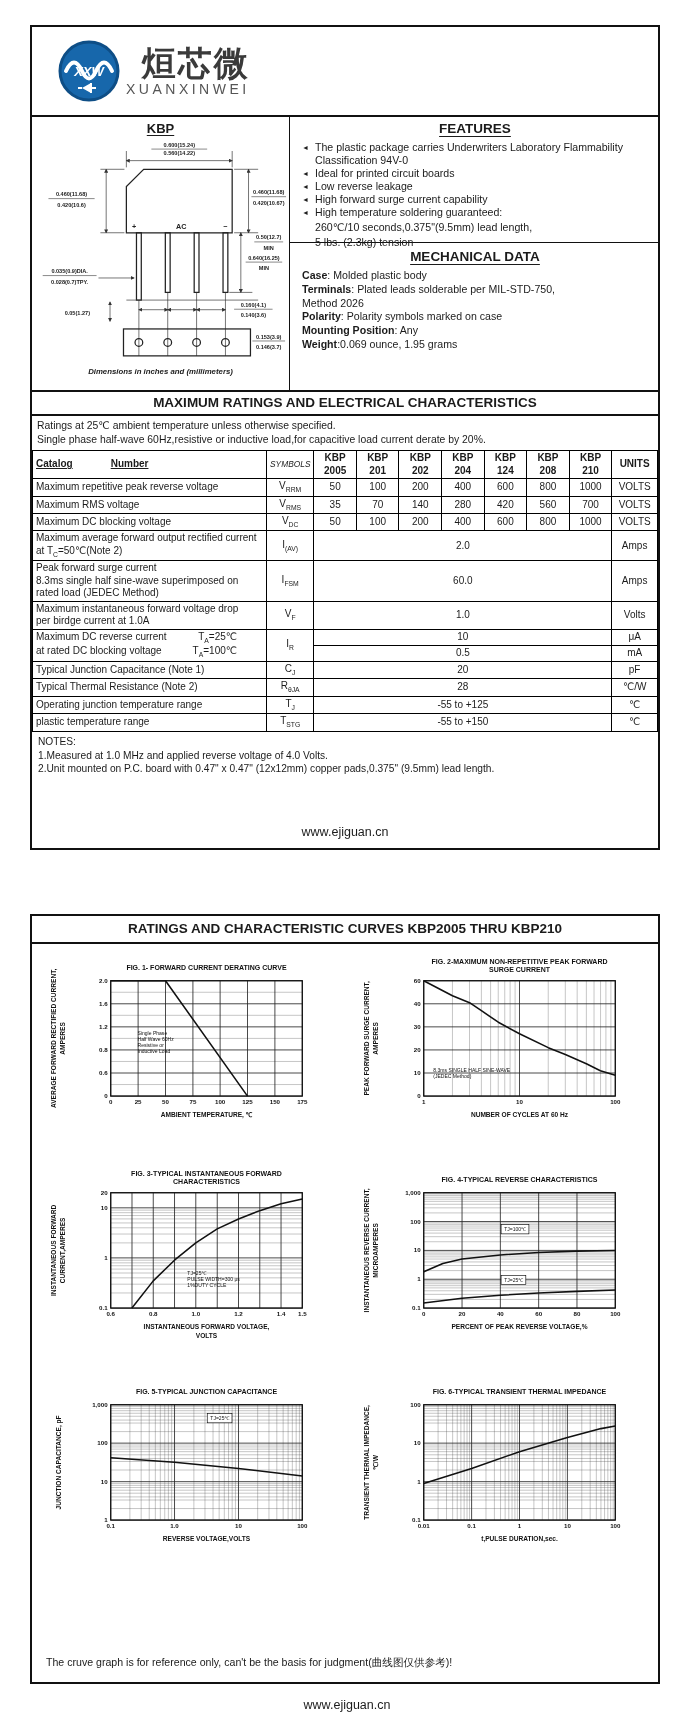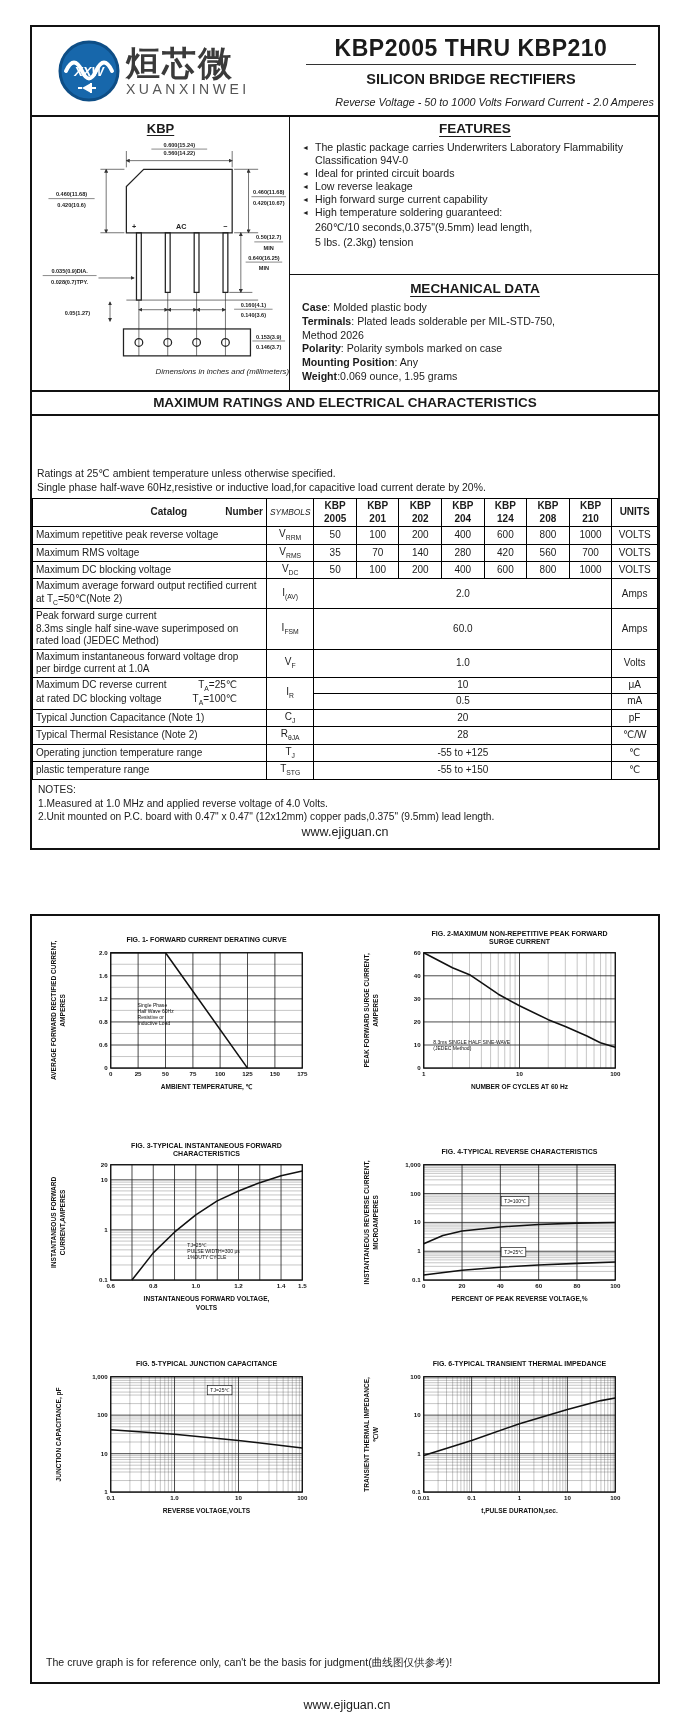--- a/index.html
+++ b/index.html
@@ -4,52 +4,52 @@
 <style>
   html,body{margin:0;padding:0;background:#fff;color:#1b1b1b;
     font-family:"Liberation Sans","DejaVu Sans",sans-serif;}
   body{width:694px;height:1736px;position:relative;}
   .page{width:630px;margin-left:30px;border:2px solid #111;background:#fff;box-sizing:border-box;display:flex;flex-direction:column;}
   .p1{margin-top:25px;height:825px;}
   .p2{margin-top:64px;height:770px;}
   
   .hdr{display:flex;border-bottom:2px solid #111;height:88px;}
   .logo{width:252px;display:flex;align-items:center;padding-left:26px;box-sizing:border-box;}
-  .logo-txt{margin-left:6px;line-height:1;}
+  .logo-txt{margin-left:6px;line-height:1;text-align:right;}
   .logo-cn{font-size:34px;font-weight:bold;color:#3a3a3a;letter-spacing:2px;}
   .logo-en{font-size:14px;color:#555;letter-spacing:3.5px;margin-top:2px;}
   .hdr-r{flex:1;display:flex;flex-direction:column;align-items:center;padding-top:8px;}
   .doc-title{font-size:23px;font-weight:bold;letter-spacing:0.5px;}
   .title-rule{width:330px;border-bottom:1.5px solid #333;margin:2px 0 6px 0;}
   .doc-sub{font-size:14.5px;font-weight:bold;}
   .tagline{font-size:10.8px;font-style:italic;margin-top:9px;align-self:flex-end;padding-right:4px;white-space:nowrap;}
   
   .cols{display:flex;height:273px;border-bottom:2px solid #111;}
   .col-l{width:258px;border-right:1.5px solid #111;box-sizing:border-box;padding-top:4px;}
   .kbp-t{text-align:center;font-weight:bold;font-size:13px;text-decoration:underline;text-underline-offset:2px;}
-  .pkg-cap{text-align:right;font-size:7.8px;font-style:italic;font-weight:normal;color:#222;margin-top:1px;}
+  .pkg-cap{text-align:center;font-size:7.8px;font-style:italic;font-weight:bold;color:#222;margin-top:1px;}
   .col-r{flex:1;display:flex;flex-direction:column;}
-  .feat{height:158px;border-bottom:1.5px solid #111;box-sizing:border-box;padding:4px 10px 0 12px;}
+  .feat{height:126px;border-bottom:1.5px solid #111;box-sizing:border-box;padding:4px 10px 0 12px;}
   .mech{flex:1;padding:6px 10px 0 12px;}
   .box-t{text-align:center;font-weight:bold;font-size:13.5px;text-decoration:underline;text-underline-offset:3px;margin-bottom:5px;}
   .feat ul{margin:0;padding:0;list-style:none;font-size:10.6px;line-height:1.22;}
   .feat li{position:relative;padding-left:13px;}
   .feat li .blt{position:absolute;left:0;top:0;font-size:7px;line-height:13px;}
   .feat .fnote{padding-left:13px;font-size:10.6px;line-height:1.25;margin-top:2px;}
   .mech .mrow{font-size:10.6px;line-height:1.3;}
   .mech .k{font-weight:bold;}
   
   .sec-title{border-bottom:2px solid #111;text-align:center;font-weight:bold;font-size:13.5px;padding:3px 0 4px 0;}
-  .intro{font-size:10.4px;padding:3px 0 4px 5px;line-height:1.3;margin-top:48px;}
+  .intro{font-size:10.4px;padding:3px 0 4px 5px;line-height:1.3;}
   table.rt{border-collapse:collapse;width:100%;table-layout:fixed;font-size:10px;}
   table.rt td{border:1px solid #000;padding:1px 3px;line-height:1.25;vertical-align:middle;overflow:hidden;}
   td.c-lbl{width:40.5%;} td.c-sym{width:7.3%;text-align:center;} td.c-p{width:6.45%;text-align:center;}
   td.c-u{width:7%;text-align:center;}
   .thead td{text-align:center;font-weight:bold;}
-  .thead td.c-lbl{text-align:right;}
+  .thead td.c-lbl{text-align:left;text-decoration:underline;}
   .thead .numw{margin-left:38px;}
   .sym-h{font-style:italic;font-weight:normal !important;font-size:8.4px;}
   .sb{font-size:10px;} sub.ss{font-size:6.8px;}
   td.val{text-align:center;}
   .l2{display:block;}
   .condline{display:flex;justify-content:space-between;padding-right:26px;}
   .notes{font-size:10.2px;padding:3px 0 0 6px;line-height:1.35;}
   .p1-footer{margin-top:auto;text-align:center;font-size:12.5px;padding-bottom:9px;}
   
   .p2-title{border-bottom:2px solid #111;text-align:center;font-weight:bold;font-size:13.5px;padding:5px 0 6px 0;}
@@ -88,26 +88,20 @@
         <text x="31" y="36" text-anchor="middle" style="font:bold italic 13px 'Liberation Sans',sans-serif" fill="#fff">XXW</text>
         <path d="M24 48 l9 5 l0 -10 z" fill="#fff"></path>
         <line x1="33" y1="43" x2="33" y2="53" stroke="#fff" stroke-width="2"></line>
         <line x1="20" y1="48" x2="24" y2="48" stroke="#fff" stroke-width="2"></line>
         <line x1="33" y1="48" x2="38" y2="48" stroke="#fff" stroke-width="2"></line>
       </svg>
       <div class="logo-txt">
         <div class="logo-cn">烜芯微</div>
         <div class="logo-en">XUANXINWEI</div>
       </div>
-    </div>
-    <div class="hdr-r">
-      <div class="doc-title">KBP2005 THRU KBP210</div>
-      <div class="title-rule"></div>
-      <div class="doc-sub">SILICON BRIDGE RECTIFIERS</div>
-      <div class="tagline">Reverse Voltage - 50 to 1000 Volts   Forward Current - 2.0 Amperes</div>
     </div>
   </div>
 
   <div class="cols">
 
     <div class="col-l">
       <div class="kbp-t">KBP</div>
       <svg class="pkg" width="252" height="228" viewBox="0 0 262 232">
         <defs>
           <marker id="ah" markerWidth="6" markerHeight="6" refX="5" refY="3" orient="auto">
@@ -371,20 +365,21 @@
   <div class="notes">
     <div>NOTES:</div>
     <div>1.Measured at 1.0 MHz and applied reverse voltage of 4.0 Volts.</div>
     <div>2.Unit mounted on P.C. board with 0.47"  x 0.47" (12x12mm) copper pads,0.375" (9.5mm) lead length.</div>
   </div>
 
   <div class="p1-footer">www.ejiguan.cn</div>
 </div>
 
 <div class="page p2">
+  <div class="p2-title">RATINGS AND CHARACTERISTIC CURVES KBP2005 THRU KBP210</div>
   <div class="figgrid">
     <div class="fig">
         <svg viewBox="0 0 272 200">
           <text x="153" y="14" text-anchor="middle" class="ct">FIG. 1- FORWARD CURRENT DERATING CURVE</text>
           <text x="7" y="80" text-anchor="middle" class="cl" transform="rotate(-90 7 80)">AVERAGE FORWARD RECTIFIED CURRENT,</text>
           <text x="16" y="80" text-anchor="middle" class="cl" transform="rotate(-90 16 80)">AMPERES</text>
           <text x="153" y="156" text-anchor="middle" class="cl">AMBIENT TEMPERATURE, ℃</text>
           <line x1="60" y1="35.2" x2="246" y2="35.2" class="gm"></line>
           <line x1="60" y1="57.6" x2="246" y2="57.6" class="gm"></line>
           <line x1="60" y1="80" x2="246" y2="80" class="gm"></line>

